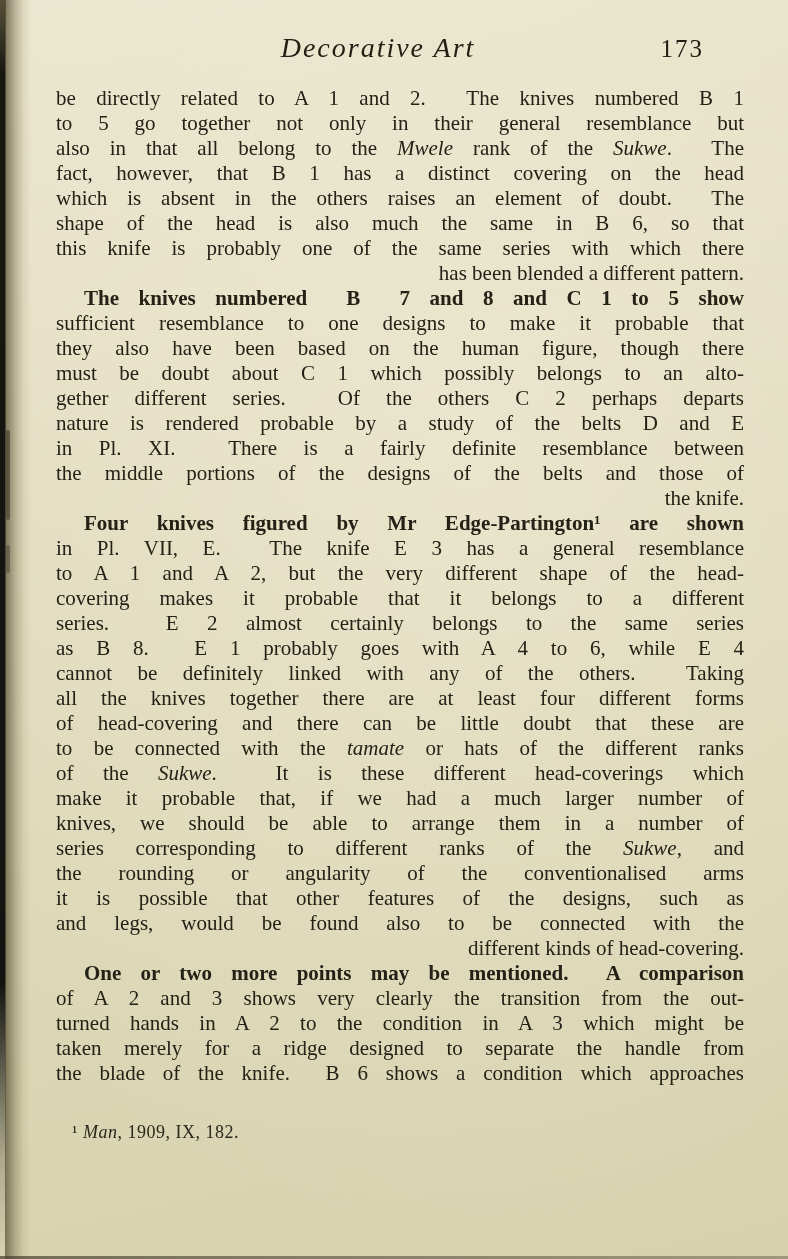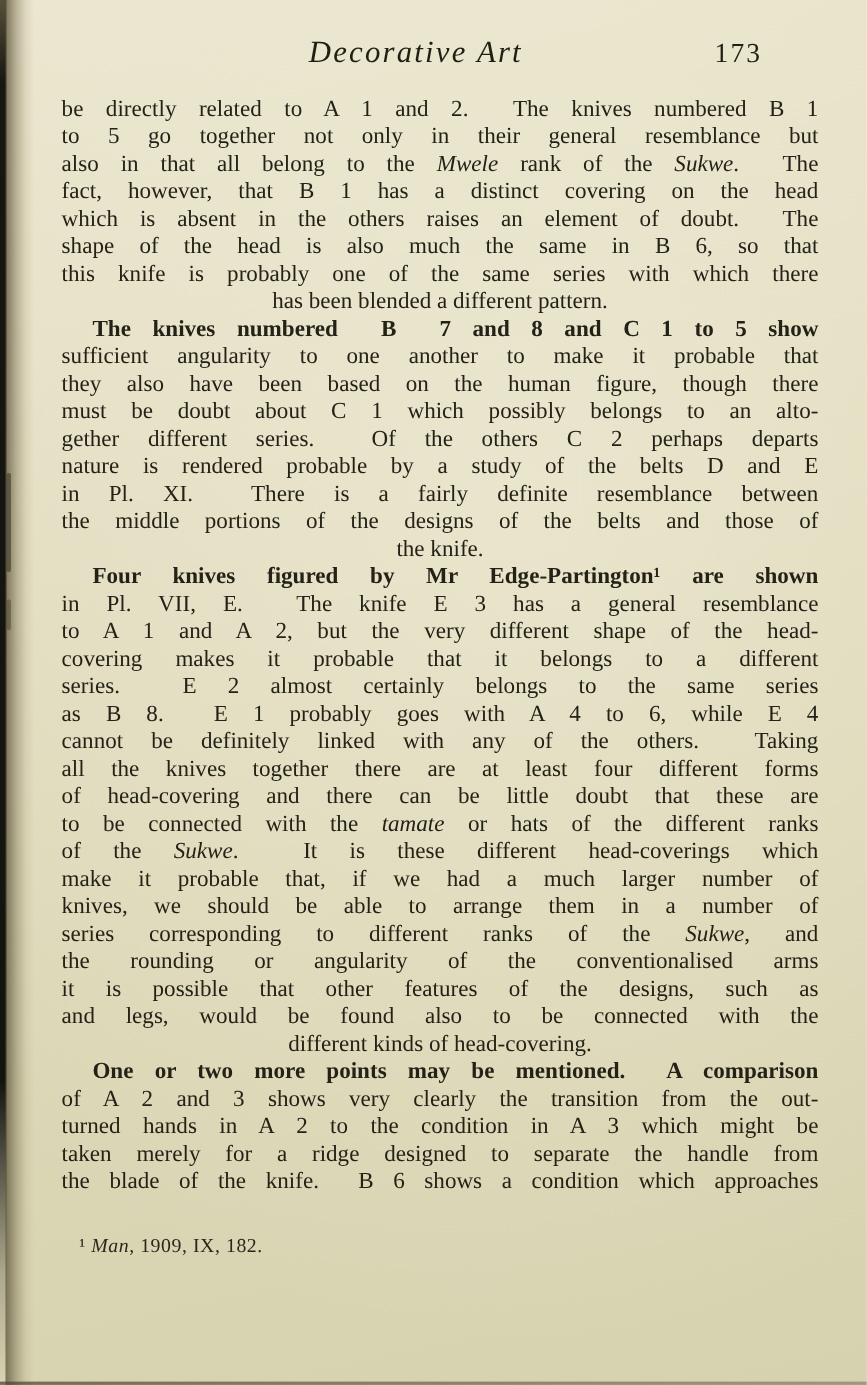--- a/index.html
+++ b/index.html
@@ -38,29 +38,29 @@
   }
 
   .header { position: absolute; top: 32px; left: 0; width: 100%; height: 40px; }
   .title {
     position: absolute; left: 0; right: 0; text-align: center;
     transform: translateX(-16px);
     font-style: italic; font-size: 28px; letter-spacing: 2px;
     color: #211f14;
   }
   .page-num {
-    position: absolute; right: 95px; top: 3px;
+    position: absolute; right: 84px; top: 3px;
     font-size: 25px; letter-spacing: 2px; color: #211f14;
   }
 
   .page-body {
     position: absolute; left: 56px; top: 86px; width: 688px;
     font-size: 21px; line-height: 25px; color: #242217;
   }
-  .line { text-align: center; }
+  .line { text-align: right; }
   .line.just { text-align: justify; text-align-last: justify; text-justify: inter-word; }
   .line.indent { text-indent: 28px; font-weight: bold; }
 
   .footnote {
     position: absolute; top: 1122px; left: 50px; width: 688px;
     text-align: left; transform: translateX(22px);
     font-size: 18px; color: #2a281c; letter-spacing: 0.5px;
   }
 </style>
 </head>
@@ -83,21 +83,21 @@
         <div class="line just">to 5 go together not only in their general resemblance but</div>
         <div class="line just">also in that all belong to the <i>Mwele</i> rank of the <i>Sukwe</i>.&nbsp; The</div>
         <div class="line just">fact, however, that B 1 has a distinct covering on the head</div>
         <div class="line just">which is absent in the others raises an element of doubt.&nbsp; The</div>
         <div class="line just">shape of the head is also much the same in B 6, so that</div>
         <div class="line just">this knife is probably one of the same series with which there</div>
         <div class="line">has been blended a different pattern.</div>
       </div>
       <div>
         <div class="line just indent">The knives numbered&nbsp; B&nbsp; 7 and 8 and C 1 to 5 show</div>
-        <div class="line just">sufficient angularity to one another to make it probable that</div>
+        <div class="line just">sufficient resemblance to one designs to make it probable that</div>
         <div class="line just">they also have been based on the human figure, though there</div>
         <div class="line just">must be doubt about C 1 which possibly belongs to an alto-</div>
         <div class="line just">gether different series.&nbsp; Of the others C 2 perhaps departs</div>
         <div class="line just">nature is rendered probable by a study of the belts D and E</div>
         <div class="line just">in Pl. XI.&nbsp; There is a fairly definite resemblance between</div>
         <div class="line just">the middle portions of the designs of the belts and those of</div>
         <div class="line">the knife.</div>
       </div>
       <div>
         <div class="line just indent">Four knives figured by Mr Edge-Partington¹ are shown</div>

